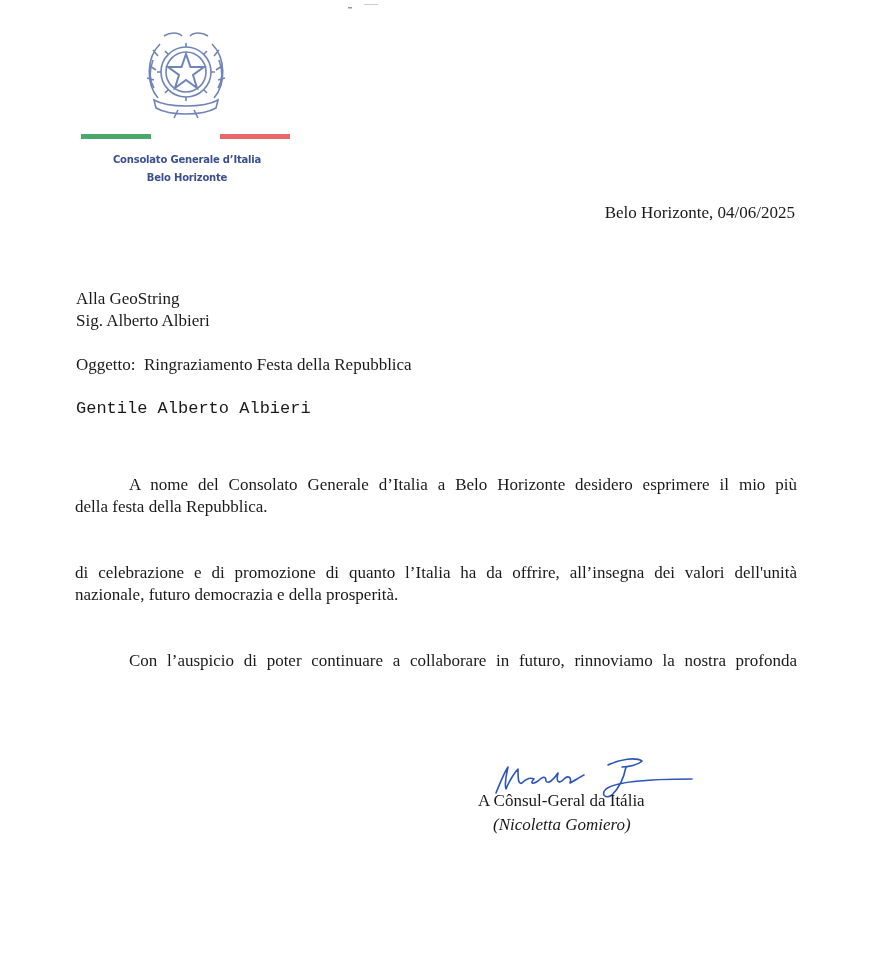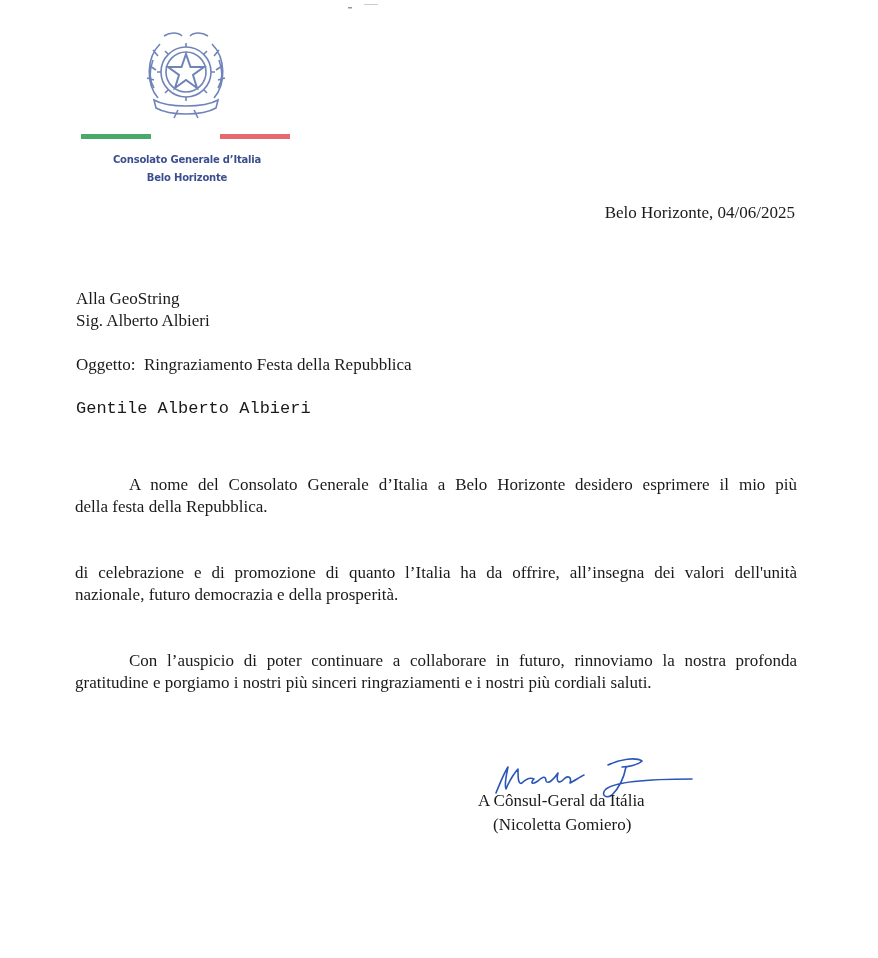--- a/index.html
+++ b/index.html
@@ -20,21 +20,21 @@
   .greeting { left: 76px; top: 398px; font-family: Liberation Mono, monospace; }
   .para { left: 75px; width: 722px; text-align: justify; margin-top: 32px; }
   .para .line { display: block; text-align: justify; text-align-last: justify; white-space: nowrap; }
   .para .line.last { text-align-last: left; }
   .para .line.indent { text-indent: 54px; }
   .p1 { top: 442px; }
   .p2 { top: 530px; }
   .p3 { top: 618px; }
   .signature { left: 488px; top: 755px; width: 210px; height: 50px; }
   .sig-title { left: 478px; top: 790px; }
-  .sig-name { left: 493px; top: 814px; }
+  .sig-name { left: 493px; top: 814px; font-style: italic; }
   .speck { left: 346px; top: 4px; width: 38px; height: 6px; }
 </style>
 </head>
 <body>
 
 <svg class="abs speck" viewBox="0 0 38 6">
   <rect x="2" y="3" width="4" height="1.5" fill="#999"></rect>
   <rect x="18" y="0" width="14" height="1" fill="#ccc"></rect>
 </svg>
 
@@ -80,21 +80,20 @@
   <span class="line last">della festa della Repubblica.</span>
 </div>
 
 <div class="abs txt para p2">
   <span class="line">di celebrazione e di promozione di quanto l’Italia ha da offrire, all’insegna dei valori dell'unità</span>
   <span class="line last">nazionale, futuro democrazia e della prosperità.</span>
 </div>
 
 <div class="abs txt para p3">
   <span class="line indent">Con l’auspicio di poter continuare a collaborare in futuro, rinnoviamo la nostra profonda</span>
-  <span class="line last">gratitudine e porgiamo i nostri più sinceri ringraziamenti e i nostri più cordiali saluti.</span>
 </div>
 
 <svg class="abs signature" viewBox="0 0 210 50">
   <g fill="none" stroke="#2b56b8" stroke-width="1.6" stroke-linecap="round" stroke-linejoin="round">
     <path d="M8 38 C12 28 16 18 20 12 C18 22 16 30 18 34 C22 24 28 16 30 14 C30 22 30 30 34 28 C38 24 42 22 46 24 C42 28 44 30 50 26 C54 22 58 20 58 26 C60 30 66 24 70 18 C68 26 70 30 76 24 C80 20 84 22 82 28 C86 26 92 22 96 20"></path>
     <path d="M120 10 C132 4 148 2 154 6 C150 10 140 12 134 12"></path>
     <path d="M138 12 C136 22 132 32 124 40 C118 44 112 40 118 34 C126 28 150 24 204 24"></path>
   </g>
 </svg>
 

